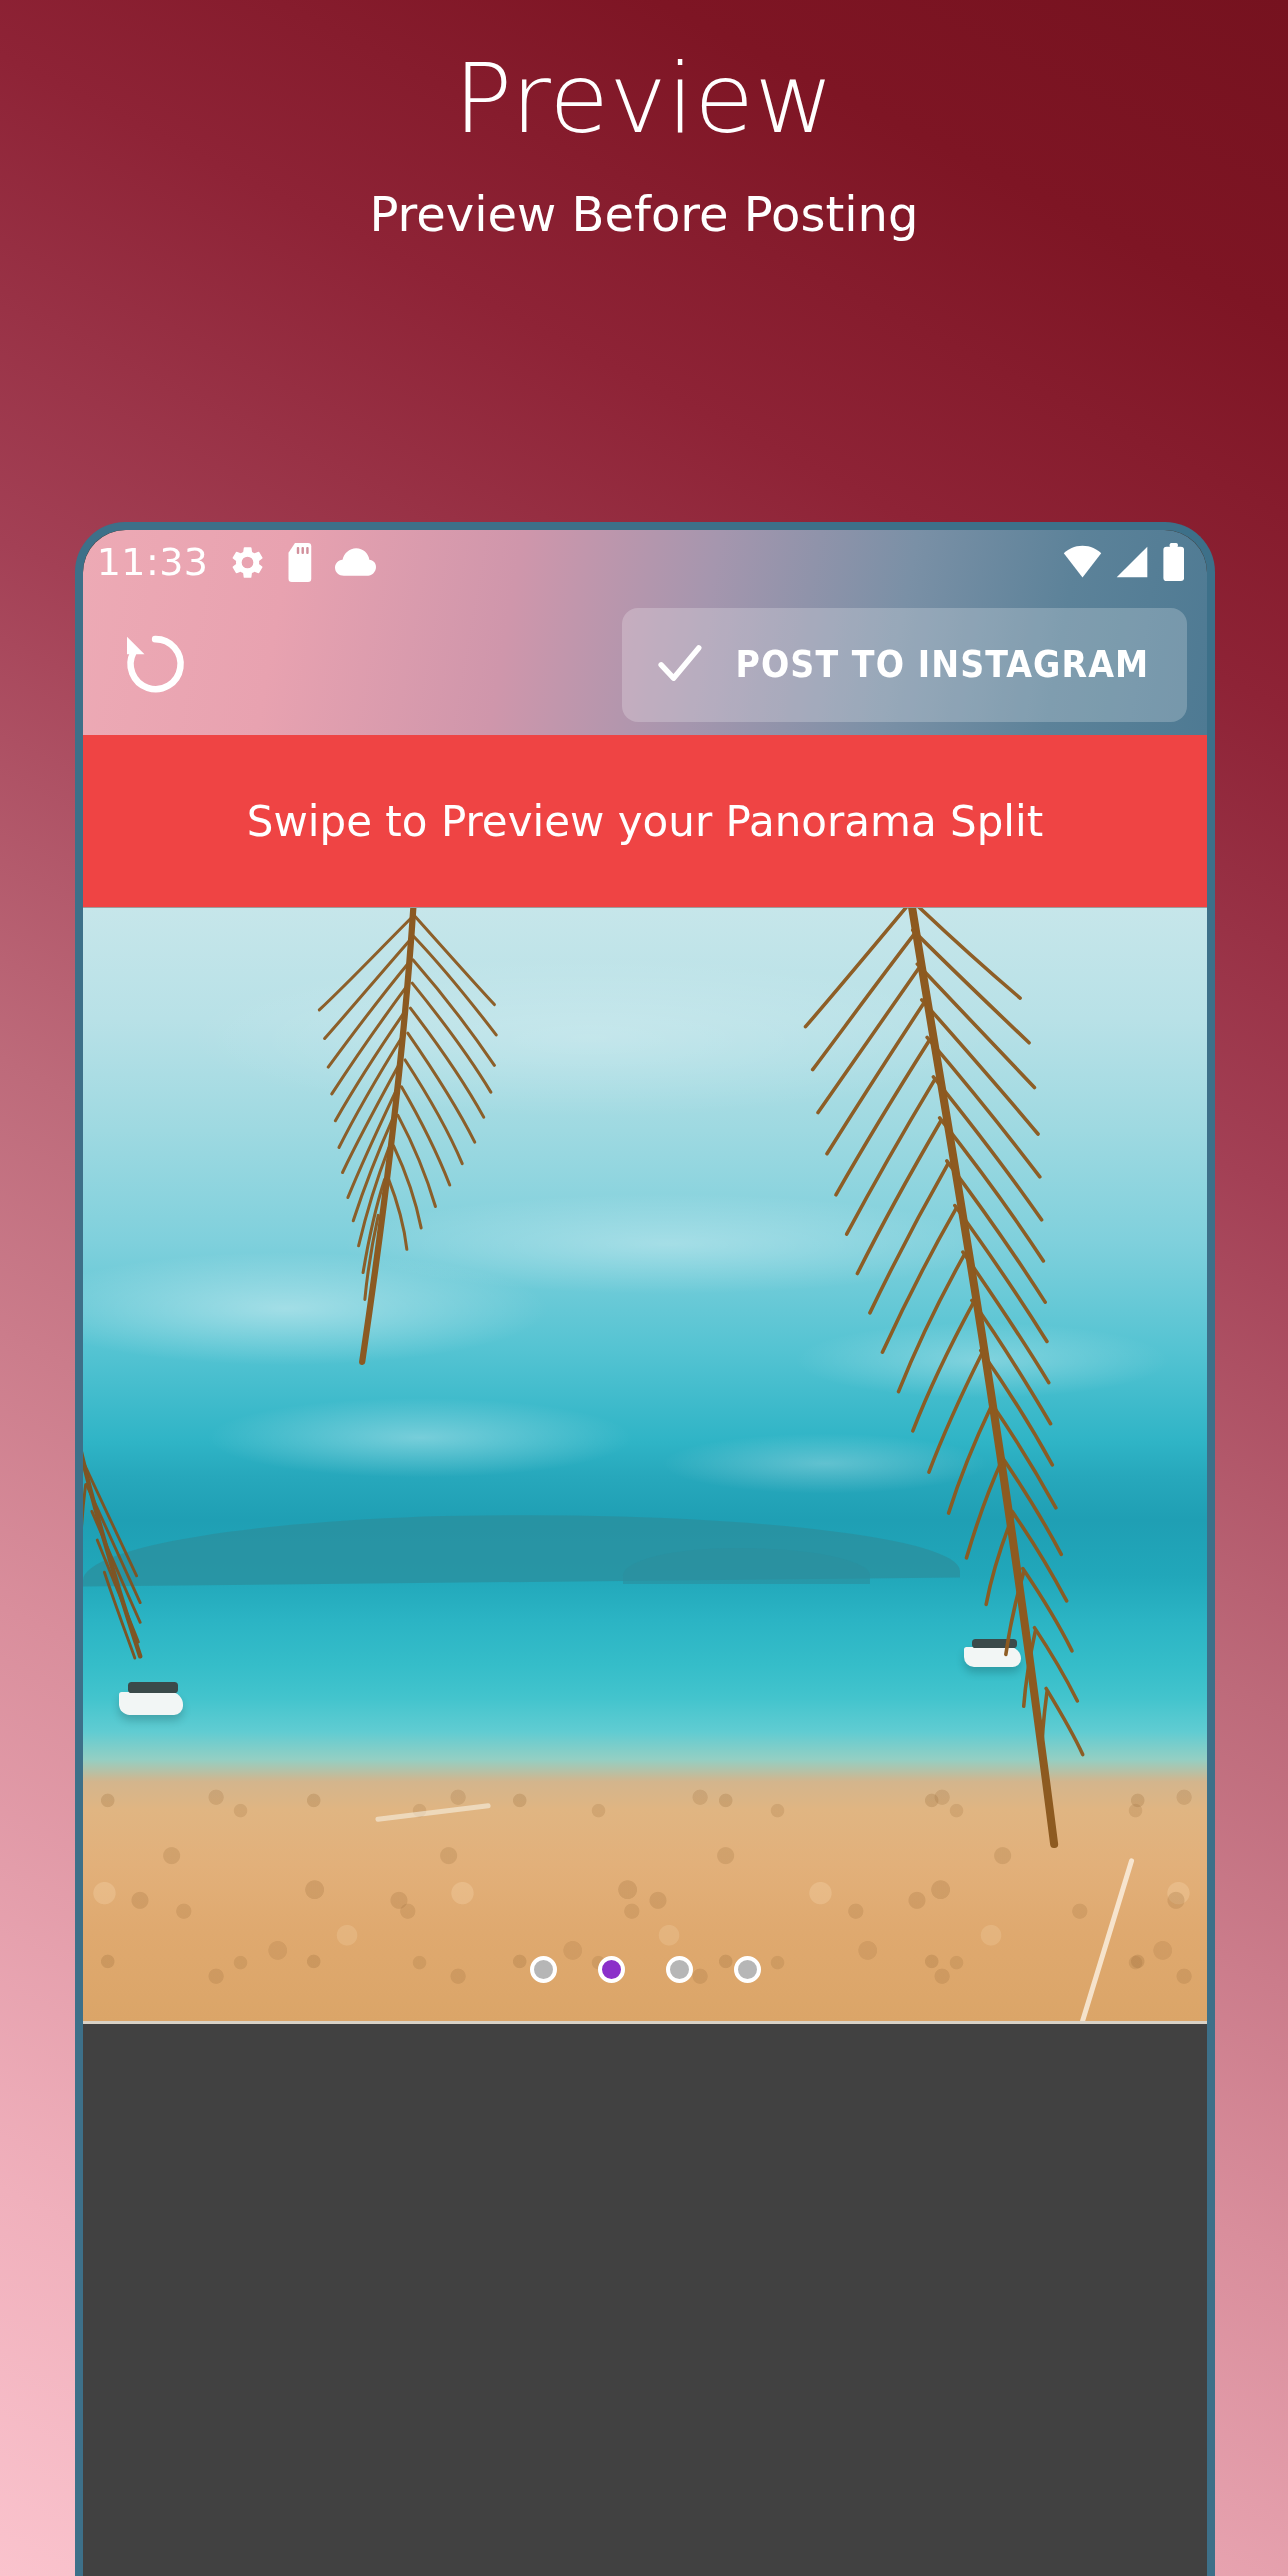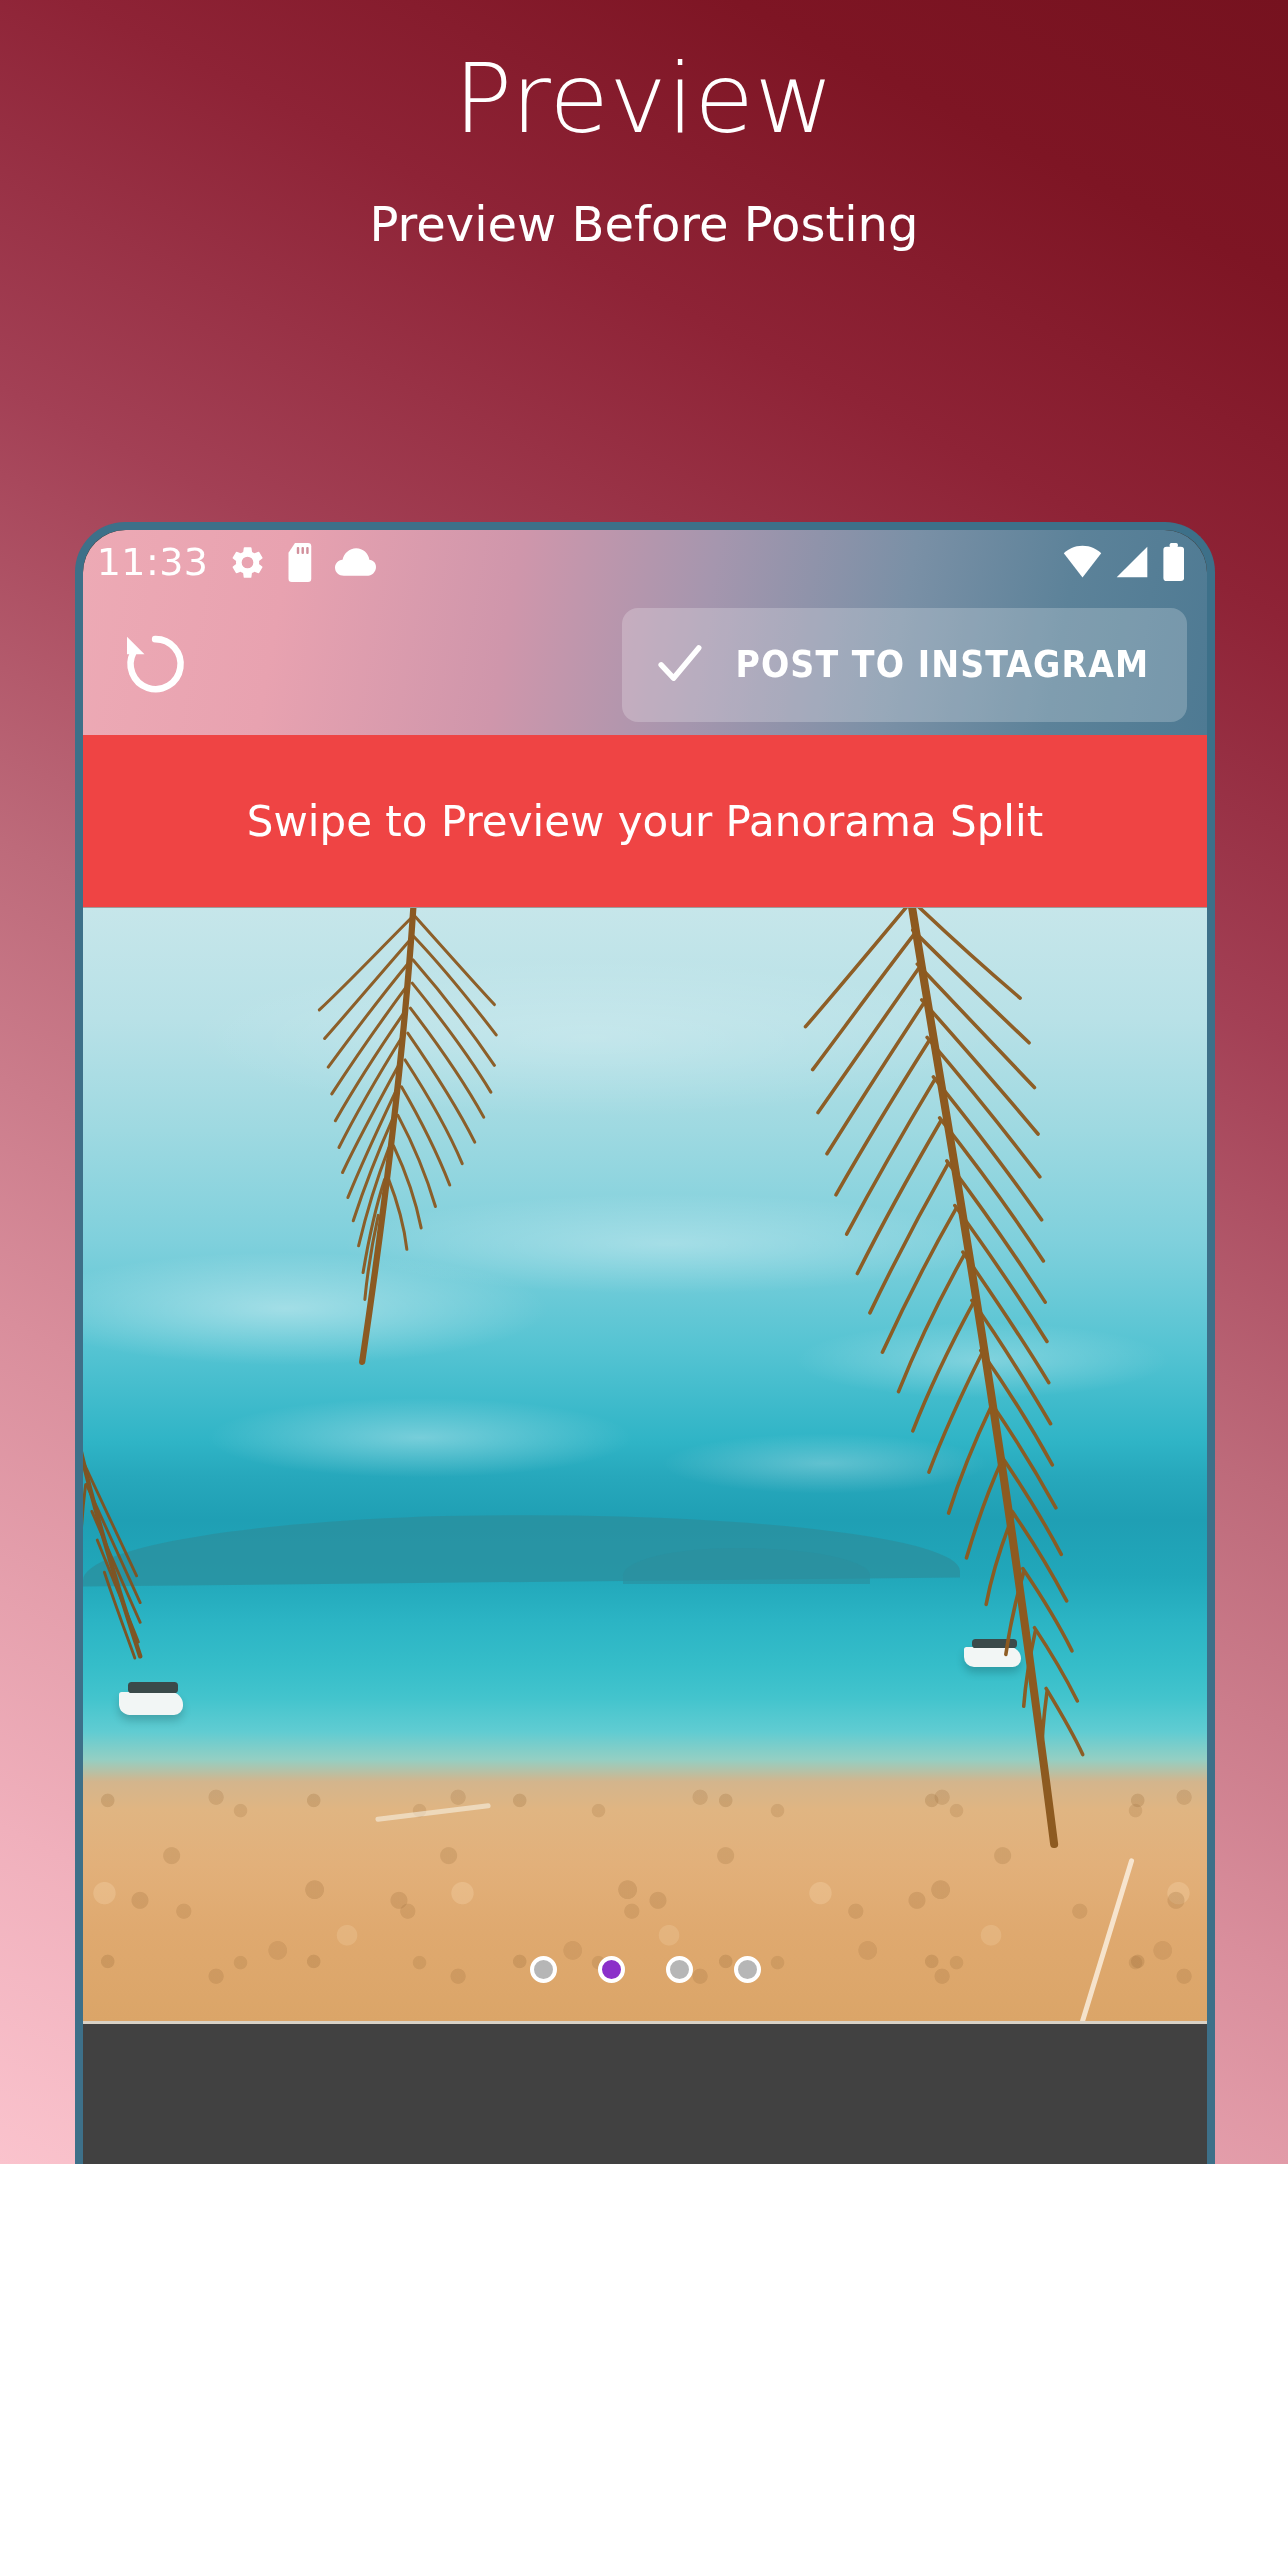--- a/index.html
+++ b/index.html
@@ -5,21 +5,21 @@
   * { margin:0; padding:0; box-sizing:border-box; }
 
   html, body {
     width:1288px; height:2576px;
     overflow:hidden;
     font-family:"Liberation Sans", sans-serif;
   }
 
   #app {
     position:relative;
-    width:1288px; height:2164px;
+    width:1288px; height:2576px;
     background:
       linear-gradient(27deg,
         #fac3cd 0%,
         #f0b0bc 12%,
         #d98e9c 30%,
         #bd6a7a 47%,
         #a34055 63%,
         #8e2336 78%,
         #7e1524 90%,
         #76121f 100%);
@@ -36,21 +36,21 @@
   .promo-title {
     font-size:97px;
     line-height:1.0;
     font-weight:300;
     color:#ffffff;
     letter-spacing:0.4px;
     font-family:"DejaVu Sans", sans-serif;
     font-stretch:condensed;
   }
   .promo-sub {
-    margin-top:49px;
+    margin-top:39px;
     font-size:48px;
     line-height:1.18;
     font-weight:400;
     color:#ffffff;
     font-family:"DejaVu Sans", sans-serif;
   }
   .promo-sub div { white-space:nowrap; }
 
   
   .phone {

